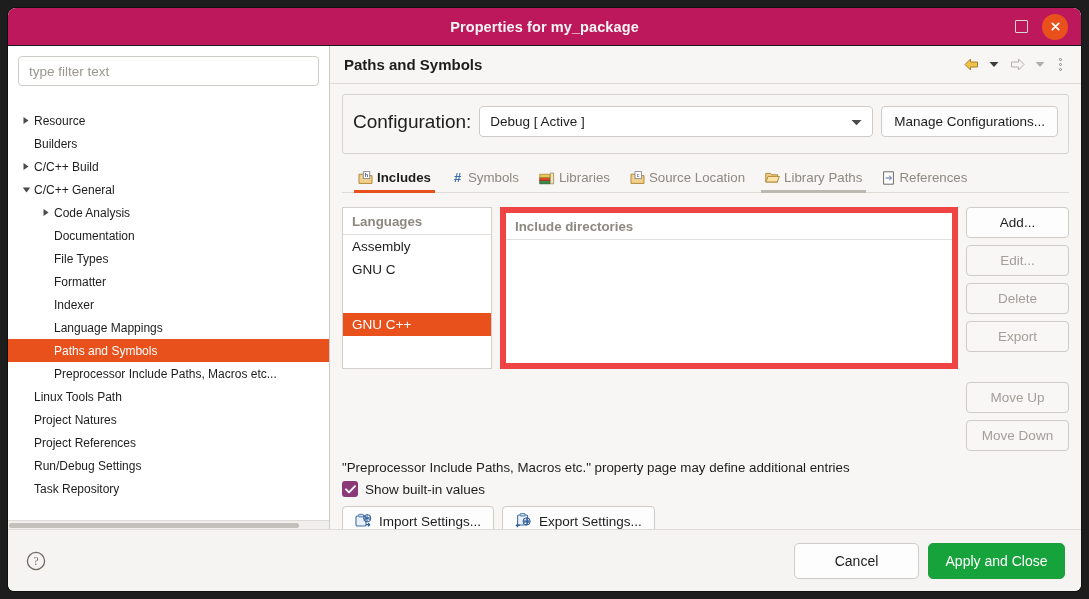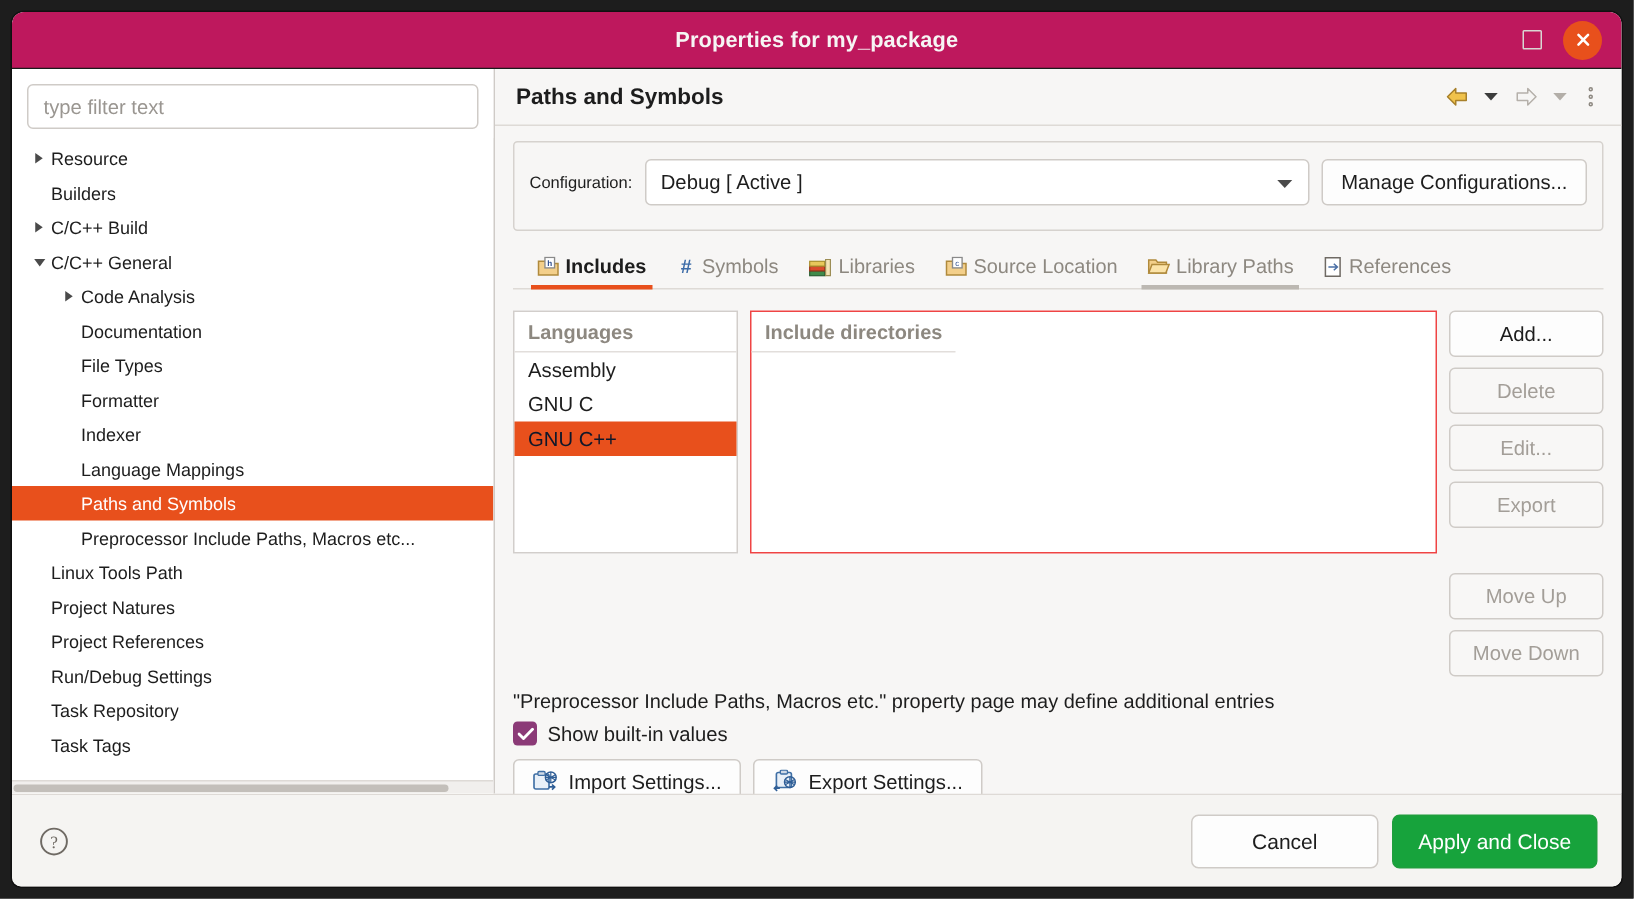--- a/index.html
+++ b/index.html
@@ -49,20 +49,21 @@
   
   .body-area { flex: 1; display: flex; min-height: 0; background: #f5f4f2; }
   
   .sidebar {
     width: 322px; min-width: 322px;
     background: #ffffff;
     border-right: 1px solid #cfcbc7;
     display: flex; flex-direction: column;
     position: relative;
     overflow: hidden;
+    gap: 15px;
   }
   .filter-wrap { padding: 10px 10px 6px 10px; background: #fff; }
   .filter-input {
     width: 100%; height: 30px;
     border: 1px solid #cfcbc7; border-radius: 4px;
     padding: 0 10px; font-size: 13.5px;
     font-family: "Liberation Sans", sans-serif;
     color: #2c2c2c; background: #fff; outline: none;
   }
   .filter-input::placeholder { color: #9a9691; }
@@ -118,21 +119,21 @@
     width: 3px; height: 3px; border-radius: 50%;
     border: 1px solid #8d8880; display: block;
   }
   .main-scroll { flex: 1; min-height: 0; padding: 10px 12px 0 12px; display: flex; flex-direction: column; }
   
   .config-box {
     border: 1px solid #d6d2ce; border-radius: 3px;
     background: #f7f6f5; padding: 11px 10px 16px 10px;
     display: flex; align-items: center; gap: 8px;
   }
-  .config-label { font-size: 11px; color: #1d1d1d; }
+  .config-label { font-size: 19px; color: #1d1d1d; }
   .config-select {
     flex: 1; height: 31px; border: 1px solid #cfcbc7; border-radius: 4px;
     background: #fff; display: flex; align-items: center;
     padding: 0 10px; font-size: 13.5px; color: #1d1d1d; cursor: pointer;
   }
   .config-select .sel-caret { margin-left: auto; }
   .btn {
     height: 31px; border: 1px solid #cfcbc7; border-radius: 4px;
     background: #fdfdfd; font-size: 13.5px; color: #1d1d1d;
     padding: 0 12px; cursor: pointer; display: flex;
@@ -170,25 +171,25 @@
   }
   .box-head {
     height: 27px; min-height: 27px; display: flex; align-items: center;
     padding: 0 9px; font-size: 13.3px; font-weight: bold; color: #8d8880;
     border-bottom: 1px solid #e2dedb;
   }
   .lang-item {
     height: 23px; display: flex; align-items: center;
     padding: 0 9px; font-size: 13.5px; color: #1d1d1d; cursor: pointer;
   }
-  .lang-item.selected { background: #e8501c; color: #0f172a; }
+  .lang-item.selected { background: #e8501c; color: #ffffff; margin-top: 32px; }
   .dirs-box {
     flex: 1; min-width: 0; height: 162px;
-    border: 1px solid #ef4444; background: #fff;
-    display: flex; 
+    border: 6px solid #ef4444; background: #fff;
+    display: flex; flex-direction: column;
   }
   .dirs-body { flex: 1; }
   .side-buttons {
     width: 103px; min-width: 103px;
     display: flex; flex-direction: column; gap: 7px;
   }
   .side-buttons .btn { width: 100%; height: 31px; }
   .side-buttons .gap { height: 16px; }
   
   .note {
@@ -480,22 +481,22 @@
                   <div class="lang-item selected">GNU C++</div>
                 </div>
             </div>
             <div class="dirs-box">
               <div class="box-head">Include directories</div>
               <div class="dirs-body" id="dirlist"></div>
             </div>
           </div>
           <div class="side-buttons">
             <button class="btn">Add...</button>
+            <button class="btn disabled">Edit...</button>
             <button class="btn disabled">Delete</button>
-            <button class="btn disabled">Edit...</button>
             <button class="btn disabled">Export</button>
             <div class="gap"></div>
             <button class="btn disabled">Move Up</button>
             <button class="btn disabled">Move Down</button>
           </div>
         </div>
 
         <div class="note">"Preprocessor Include Paths, Macros etc." property page may define additional entries</div>
 
         <div class="check-row">

